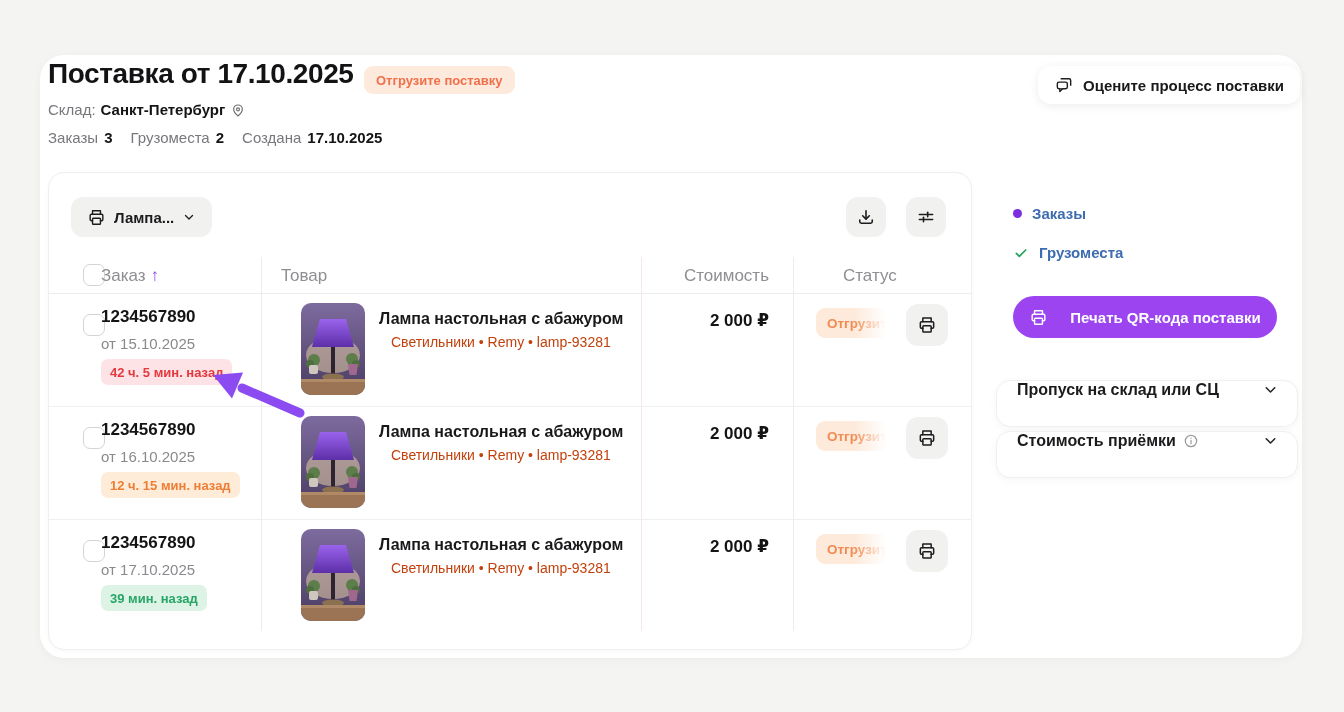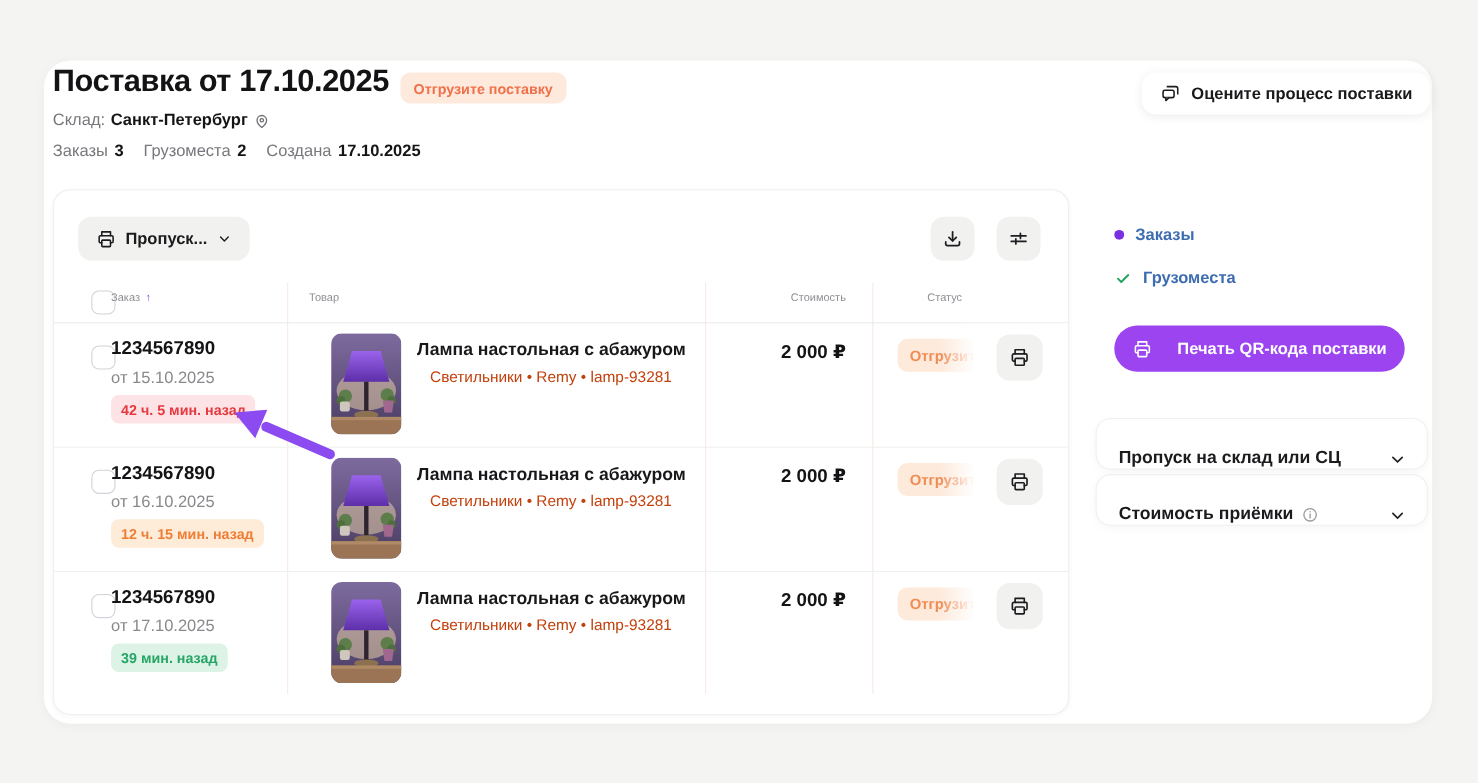--- a/index.html
+++ b/index.html
@@ -51,21 +51,21 @@
   }
   .btn-gray {
     display:inline-flex; align-items:center; justify-content:center; gap:8px;
     background:#f1f1ef; border:none; border-radius:12px; cursor:pointer;
     font-size:15px; font-weight:600; color:#1b1b1e; font-family:inherit;
   }
   .print-btn { left:22px; top:24px; height:40px; padding:0 16px; }
   .dl-btn { left:797px; top:24px; width:40px; height:40px; }
   .set-btn { left:857px; top:24px; width:40px; height:40px; }
 
-  .thead { left:0; top:83px; width:924px; height:37px; font-size:10px; color:#8e8e93; }
+  .thead { left:0; top:83px; width:924px; height:37px; font-size:17px; color:#8e8e93; }
   .thead .h { position:absolute; top:10px; }
   .h-order { left:52px; display:flex; gap:5px; cursor:pointer; }
   .sort-arrow { color:#8b45f0; font-weight:700; }
   .h-product { left:232px; }
   .h-price { left:592px; width:128px; text-align:right; }
   .h-status { left:767px;margin-left:27px; }
   .head-border { left:0; top:120px; width:924px; height:1px; background:#ececea; }
 
   .vsep { top:84px; height:374px; width:1px; background:#f8e9e9; }
   .hsep { left:0; width:924px; height:1px; background:#f0f0ee; z-index:4; }
@@ -113,21 +113,21 @@
   .qr-btn {
     left:1013px; top:296px; width:264px; height:42px;
     display:inline-flex; align-items:center; justify-content:center; gap:22px;
     background:#9b44f0; color:#fff; border:none; border-radius:21px;
     font-size:15px; font-weight:700; cursor:pointer; font-family:inherit;
   }
   .acc-card {
     left:996px; width:302px; height:47px;
     background:#fff; border:1px solid #f1f0ee; border-radius:14px;
     box-shadow:0 2px 8px rgba(0,0,0,.04);
-    display:flex; align-items:flex-end; justify-content:space-between;
+    display:flex; align-items:flex-start; justify-content:space-between;
     padding:0 18px 0 20px; cursor:pointer;
   }
   .acc-1 { top:380px; } .acc-2 { top:431px; }
   .acc-label { font-size:16px; font-weight:700; color:#1b1b1e; display:flex; align-items:center; gap:7px; }
 
   .arrow-svg { left:190px; top:355px; z-index:10; pointer-events:none; }
 
   svg.ic { display:block; }
 </style>
 </head>
@@ -178,21 +178,21 @@
 <div class="abs table-card">
 
   <button class="abs btn-gray print-btn">
     <span>
       <svg class="ic" width="19" height="19" viewBox="0 0 24 24" fill="none" stroke="#1d1d20" stroke-width="1.8" stroke-linecap="round" stroke-linejoin="round">
           <path d="M7 8V3.5h10V8"></path>
           <path d="M7 16H5.5A1.5 1.5 0 0 1 4 14.5v-5A1.5 1.5 0 0 1 5.5 8h13A1.5 1.5 0 0 1 20 9.5v5a1.5 1.5 0 0 1-1.5 1.5H17"></path>
           <rect x="7" y="13" width="10" height="7.5" rx="1"></rect>
         </svg>
     </span>
-    <span>Пропуск...</span>
+    <span>Лампа...</span>
     <span>
       <svg class="ic" width="14" height="14" viewBox="0 0 24 24" fill="none" stroke="#1d1d20" stroke-width="2.2" stroke-linecap="round" stroke-linejoin="round">
           <path d="M6 9.5l6 6 6-6"></path>
         </svg>
     </span>
   </button>
   <button class="abs btn-gray dl-btn">
     <span>
       <svg class="ic" width="20" height="20" viewBox="0 0 24 24" fill="none" stroke="#1d1d20" stroke-width="1.9" stroke-linecap="round" stroke-linejoin="round">
           <path d="M12 4.5v9.5"></path>

